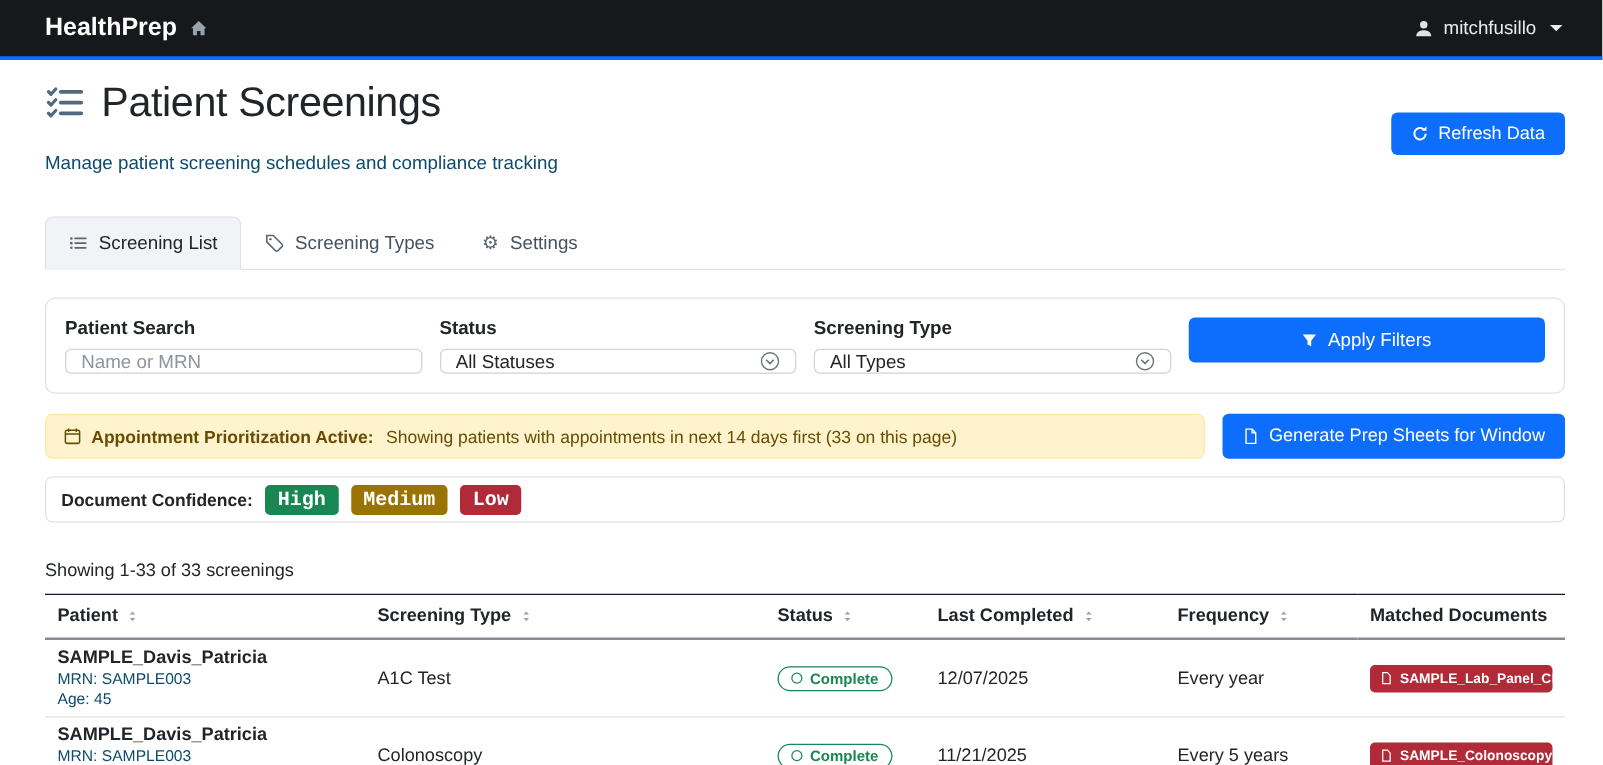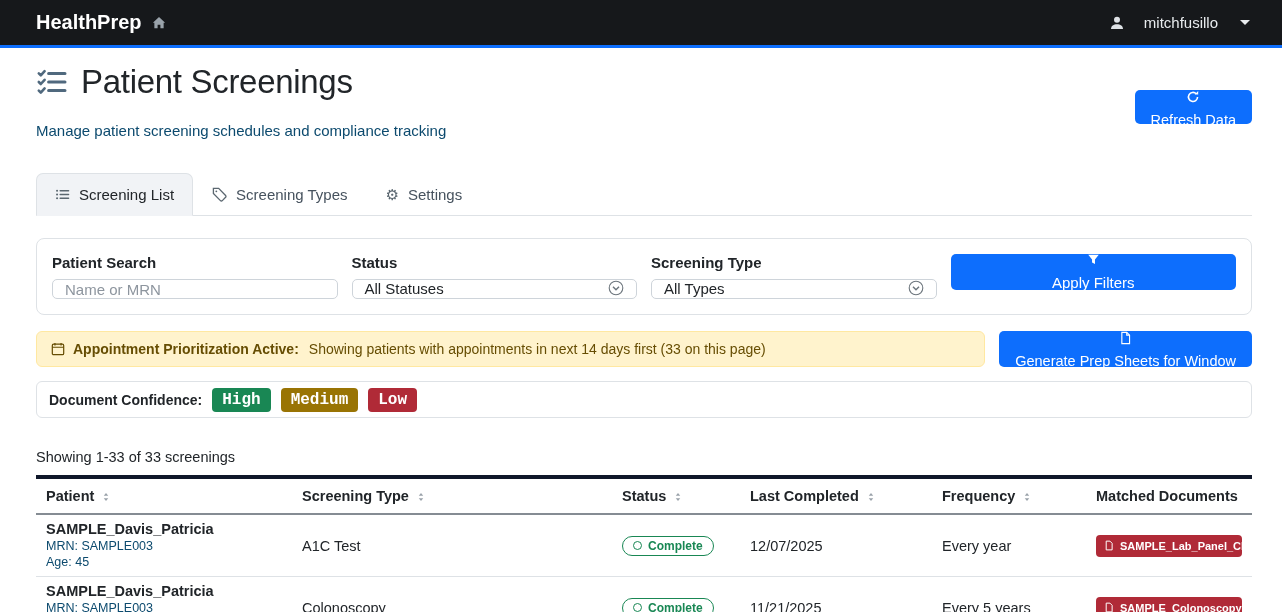--- a/index.html
+++ b/index.html
@@ -4,55 +4,55 @@
 <style>
   * { margin:0; padding:0; box-sizing:border-box; }
   html,body { width:1282px; height:612px; overflow:hidden; }
   body { background:#fff; font-family:"Liberation Sans", sans-serif; color:#212529; }
 
   
   .navbar { height:48px; background:var(--navbar-bg,#16181b); border-bottom:3px solid var(--accent,#0d6efd);
             display:flex; align-items:center; justify-content:space-between; padding:0 32px 0 36px; }
   .brand { display:flex; align-items:center; gap:10px; color:#fff; font-size:20px; font-weight:700; cursor:pointer; }
   .brand .home-ic { color:#9aa3ab; display:flex; }
-  .user-menu { display:flex; align-items:center; gap:19px; color:#e9ecef; font-size:15px; cursor:pointer; }
+  .user-menu { display:flex; align-items:center; gap:8px; color:#e9ecef; font-size:15px; cursor:pointer; }
   .user-menu .user-ic { display:flex; color:#dee2e6; }
   .caret { width:0; height:0; border-left:5px solid transparent; border-right:5px solid transparent;
            border-top:5px solid #e9ecef; margin-left:3px; }
 
   .content { padding:0 30px 0 36px; }
 
   
   .page-header { position:relative; margin-top:12px; }
   .title-row { display:flex; align-items:center; gap:13px; height:44px; }
   .title-row .title-ic { color:#50697e; display:flex; }
   h1 { font-size:33px; font-weight:500; color:#212529; letter-spacing:-0.3px; }
   .subtitle { margin-top:18px; font-size:15px; color:#0c4a6e; }
 
   .btn { border:none; cursor:pointer; display:inline-flex; align-items:center; gap:8px;
          font-family:inherit; white-space:nowrap; }
-  .btn-primary { background:var(--accent,#0d6efd); color:#fff; border-radius:5px;flex-direction:column; }
+  .btn-primary { background:var(--accent,#0d6efd); color:#fff; border-radius:5px; }
   .btn-refresh { position:absolute; right:0; top:30px; height:34px; padding:0 16px; font-size:14.5px; }
 
   
   .tabs { margin-top:34px; display:flex; border-bottom:1px solid #dee2e6; }
   .tab { display:flex; align-items:center; gap:9px; padding:12px 18px; font-size:15px; color:#46525e;
          cursor:pointer; border:1px solid transparent; border-radius:7px 7px 0 0; margin-bottom:-1px; }
   .tab .tab-ic { display:flex; color:#5b6770; }
   .tab.active { background:#f1f3f6; border-color:#dee2e6; border-bottom-color:#f1f3f6; color:#212529; }
   .tab .glyph { font-size:15px; line-height:1; }
 
   
   .filter-card { margin-top:22px; border:1px solid #dee2e6; border-radius:8px; padding:15px;
                  display:grid; grid-template-columns:repeat(4,1fr); column-gap:14px; }
   .field label { display:block; font-size:15px; font-weight:600; margin-bottom:8px; color:#212529; }
   .control { height:20px; border:1px solid #ced4da; border-radius:5px; padding:0 12px; font-size:15px;
              width:100%; font-family:inherit; color:#212529; }
   input.control::placeholder { color:#8d959e; }
-  .select { display:flex; justify-content:space-between; cursor:pointer; background:#fff; }
+  .select { display:flex; align-items:center; justify-content:space-between; cursor:pointer; background:#fff; }
   .select .arr { color:#6c757d; display:flex; }
   .filter-btn-wrap { display:flex; }
   .btn-apply { height:36px; width:100%; justify-content:center; font-size:15px; }
 
   
   .banner-row { margin-top:16px; display:flex; gap:14px; }
   .banner { flex:1; background:var(--banner-bg,#fff3cd); border:1px solid #ffe8a1; border-radius:6px;
             color:var(--banner-text,#664d03); font-size:14px; display:flex; align-items:center;
             gap:8px; padding:0 14px; height:36px; overflow:hidden; white-space:nowrap; }
   .banner b { font-weight:700; margin-right:2px; }
@@ -66,21 +66,21 @@
   .badge { color:#fff; font-size:16px; font-weight:600; padding:3px 10px; border-radius:4px;font-family:Liberation Mono, monospace; }
   .badge.high   { background:var(--confidence-high,#198754); }
   .badge.medium { background:var(--confidence-medium,#997404); }
   .badge.low    { background:var(--confidence-low,#b02a37); }
 
   .summary { margin-top:31px; font-size:14.5px; color:#212529; }
 
   
   table { margin-top:10px; width:100%; border-collapse:collapse; table-layout:fixed; }
   thead th { text-align:left; font-size:14.5px; font-weight:700; padding:9px 10px;
-             border-top:4px solid #0f172a; border-bottom:2px solid #858c93; cursor:pointer; }
+             border-top:1px solid #0f172a; border-bottom:2px solid #858c93; cursor:pointer; }
   th .sort { color:#9aa2aa; margin-left:6px; vertical-align:-2px; }
   tbody td { padding:6px 10px; border-bottom:1px solid #dee2e6; font-size:14.5px; vertical-align:middle; }
   .p-name { font-weight:700; font-size:14.5px; line-height:17px; }
   .p-sub  { font-size:12.5px; color:#0c4a6e; line-height:15px; margin-top:1px; }
   .status-pill { display:inline-flex; align-items:center; gap:6px; border:1px solid var(--status-complete,#198754);
                  color:var(--status-complete,#198754); border-radius:12px; padding:2px 10px;
                  font-size:12px; font-weight:600; background:#fff; }
   .ring { width:9px; height:9px; border:1.5px solid currentColor; border-radius:50%; display:inline-block; }
   .doc-badge { display:inline-flex; align-items:center; gap:6px; background:var(--doc-badge,#b02a37);
                color:#fff; font-size:11px; font-weight:600; padding:5px 8px; border-radius:4px;

